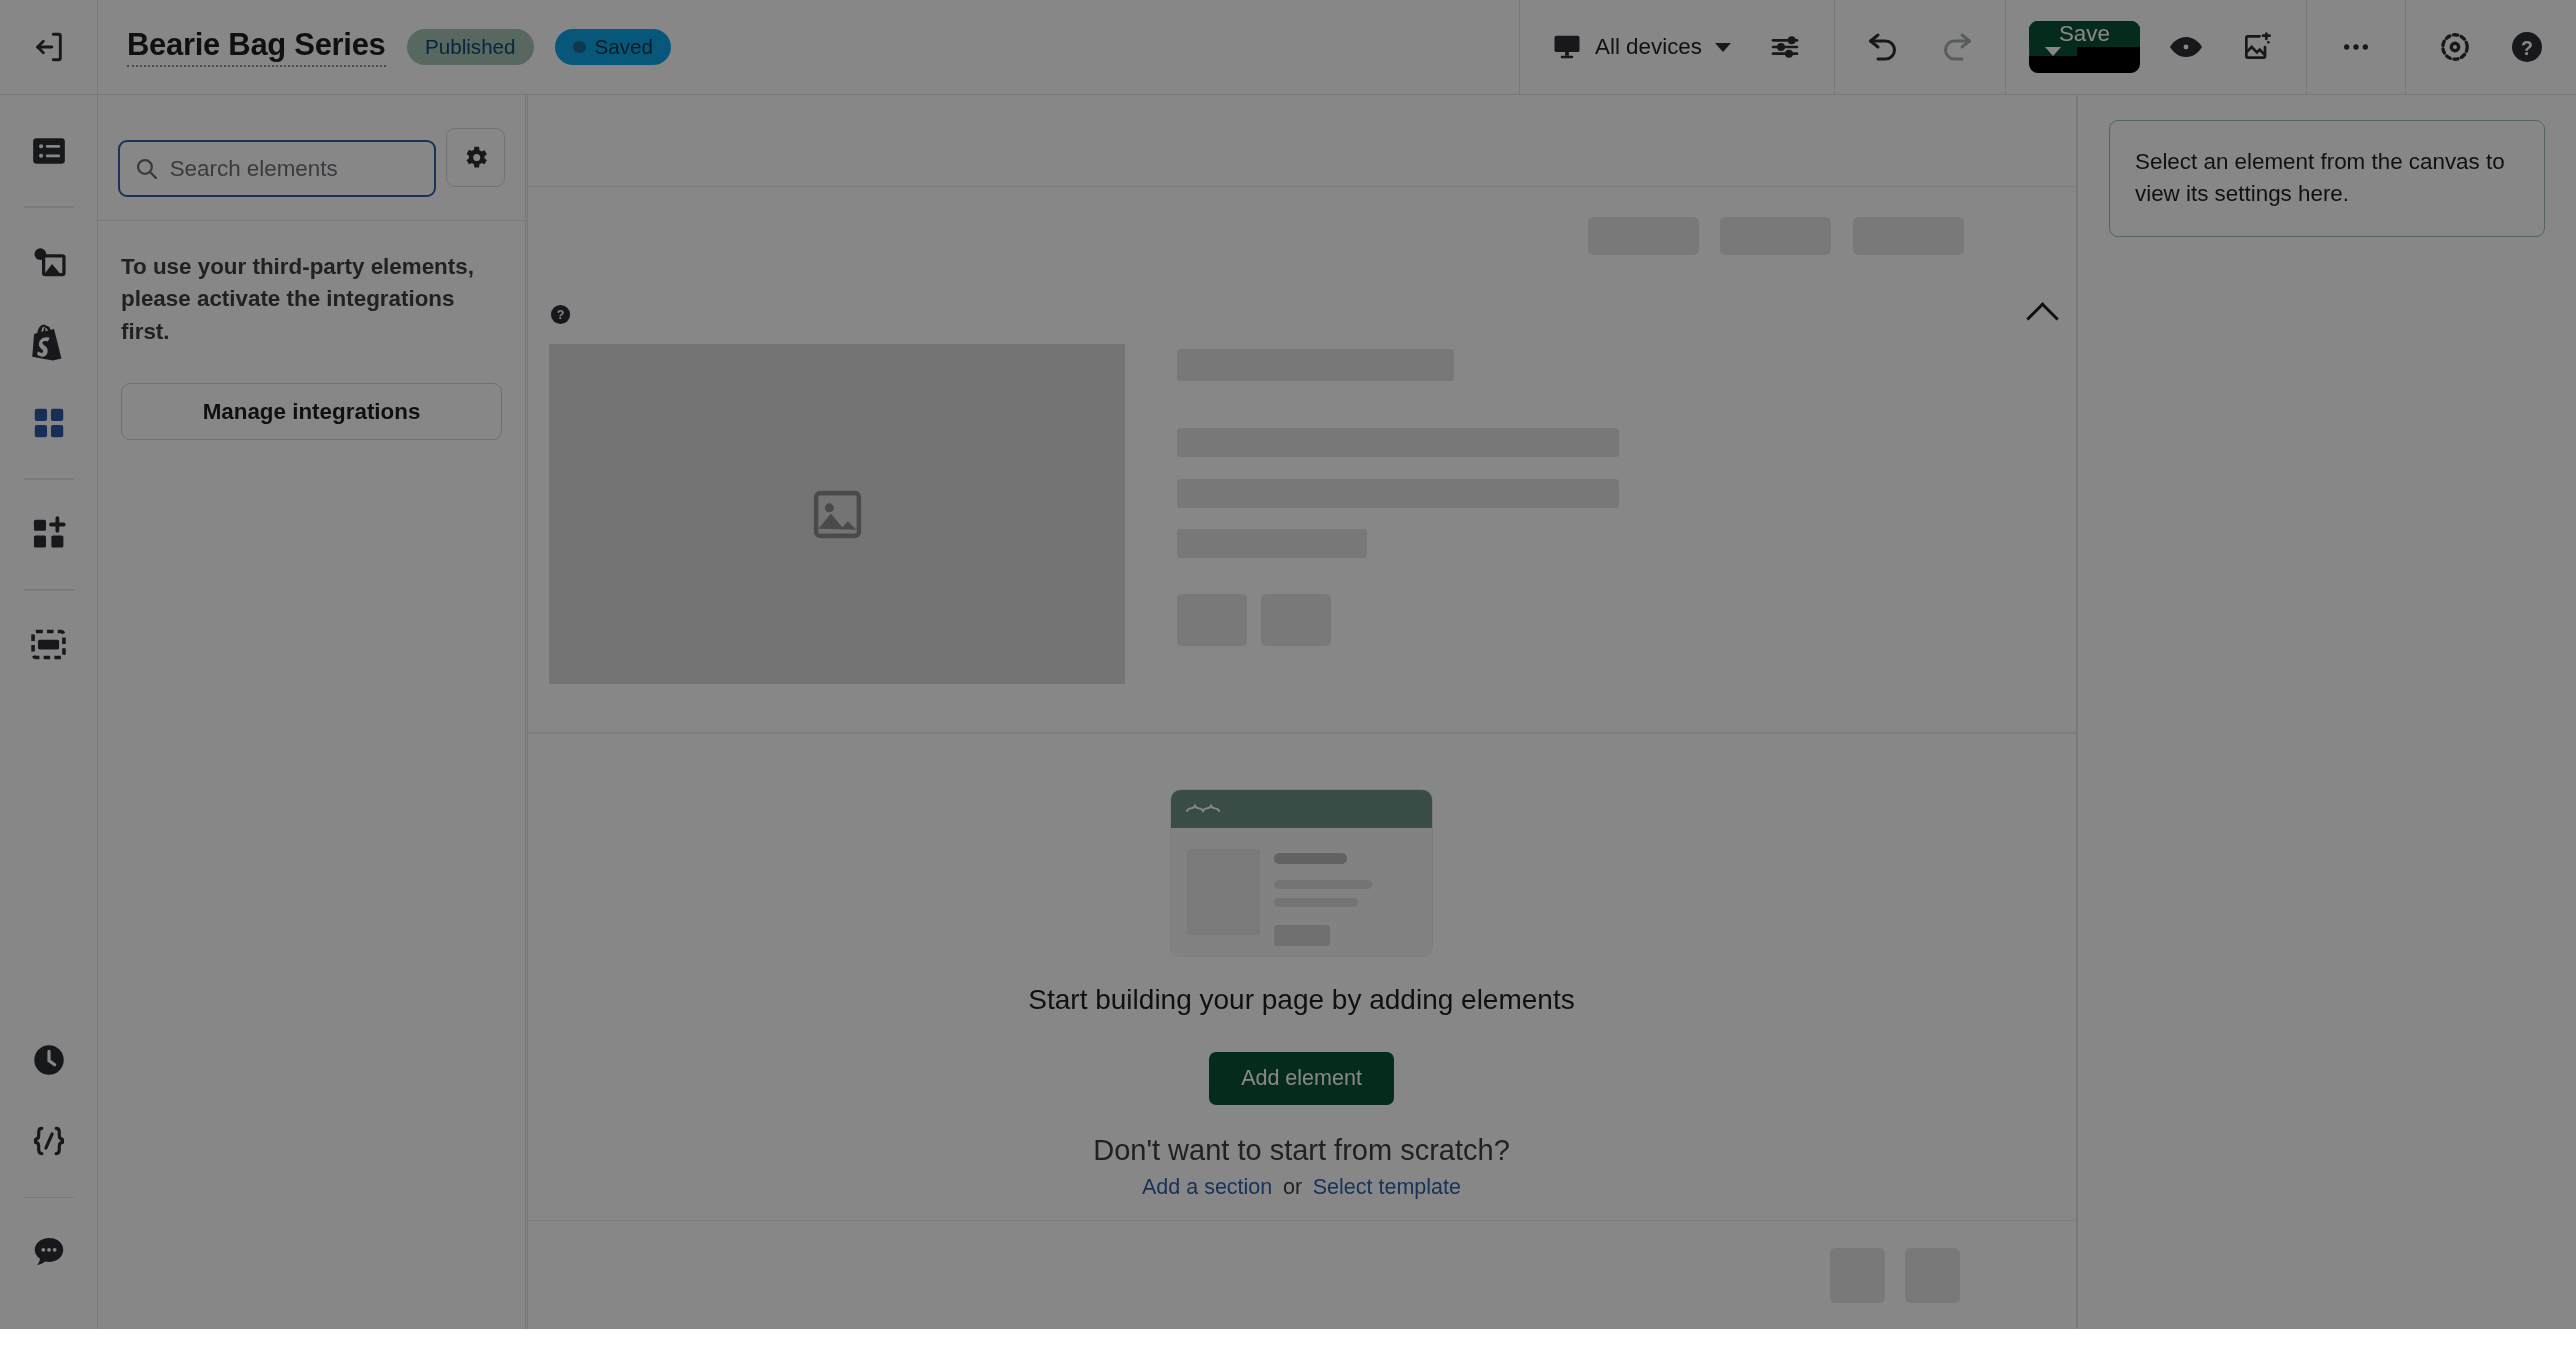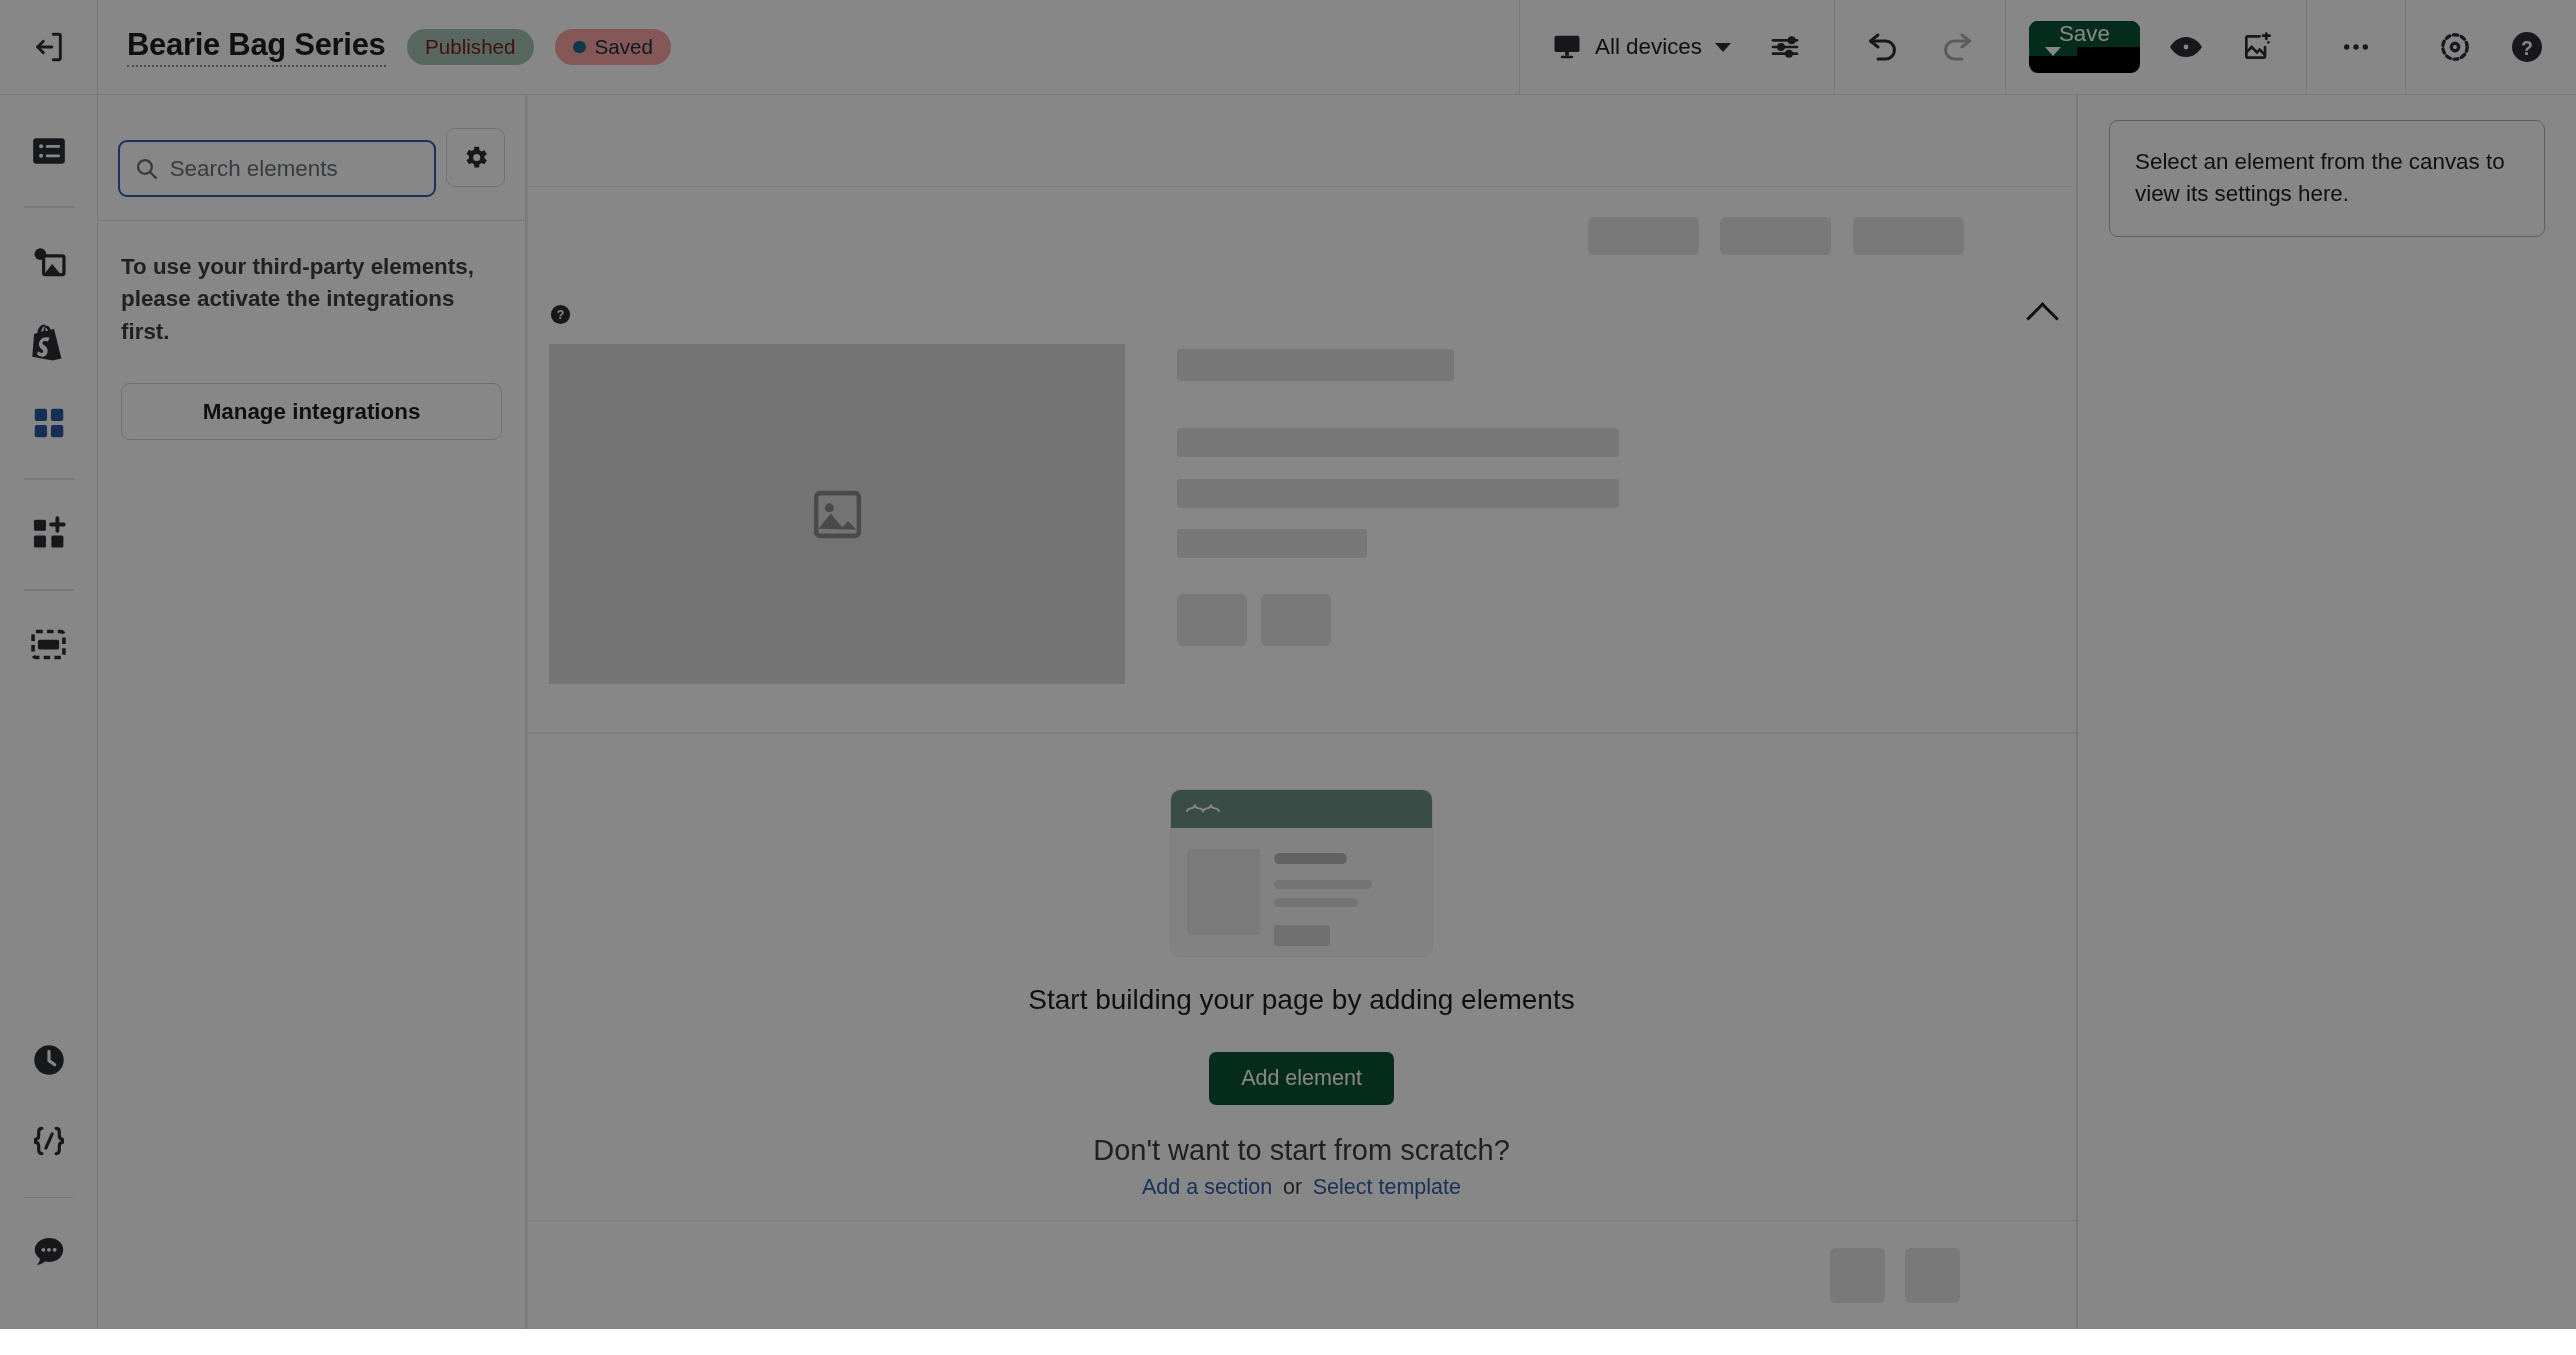--- a/index.html
+++ b/index.html
@@ -63,24 +63,24 @@
   }
   .badge {
     border-radius: 894px;
     padding: 6.3px 18px;
     font-size: 20.6px;
     line-height: 1.15;
     white-space: nowrap;
   }
   .badge-published {
     background: #a7c4b5;
-    color: #7f1d1d;
+    color: #0c4a6e;
   }
   .badge-saved {
-    background: #fca5a5;
+    background: #0ea5e9;
     color: #17323f;
     display: flex; align-items: center; gap: 9px;
   }
   .badge-dot {
     width: 12.5px; height: 12.5px; border-radius: 50%;
     background: #1b6a8f;
     flex: 0 0 12.5px;
   }
 
   .topbar-group {

